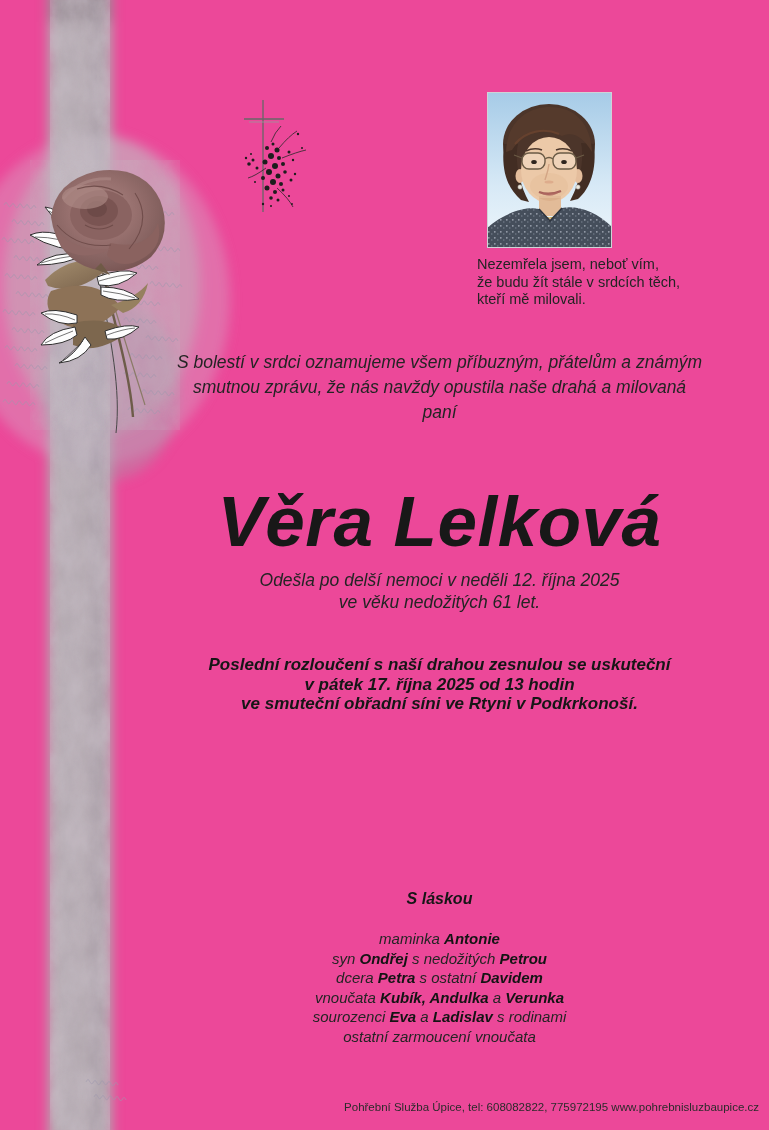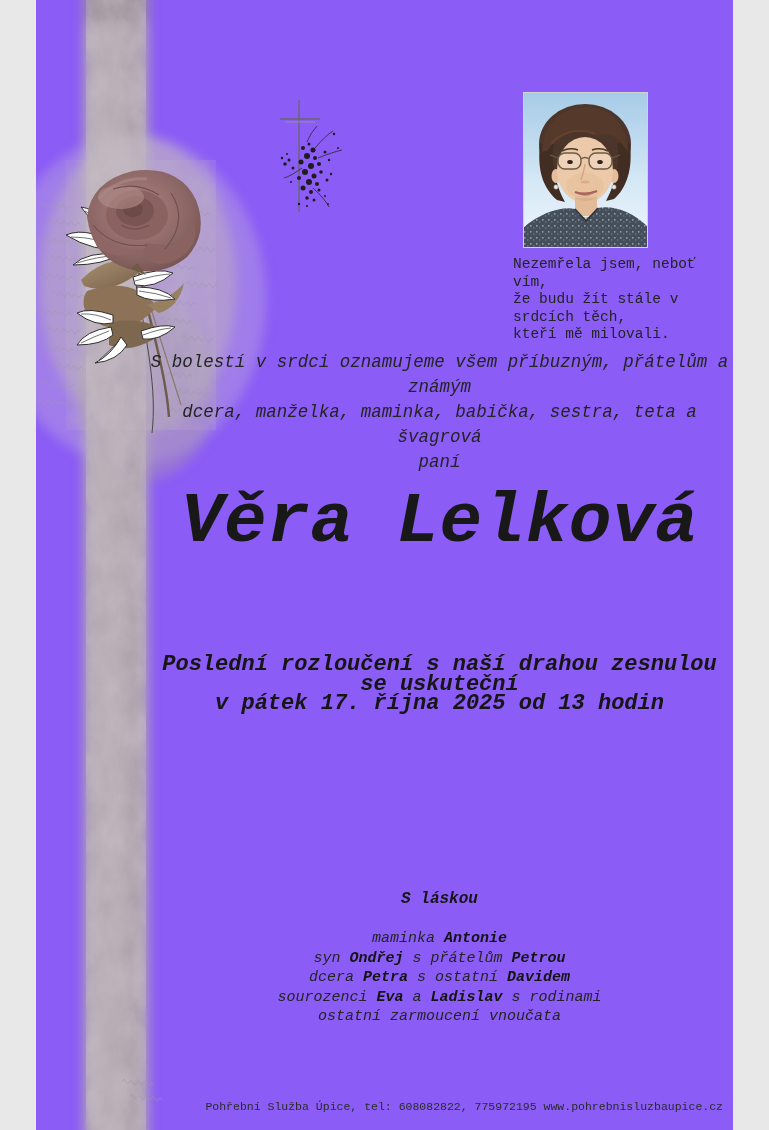--- a/index.html
+++ b/index.html
@@ -1,33 +1,33 @@
 <!DOCTYPE html>
 <html><head>
 <meta charset="utf-8">
 <style>
   html,body{margin:0;padding:0;background:#e8e8e8;}
   .page{
-    position:relative;width:697px;height:1130px;margin:0 auto;
-    background:#8b5cf6;overflow:hidden;
-    font-family:Liberation Mono, monospace;color:#1e1e1e;
+    position:relative;width:769px;height:1130px;margin:0 auto;
+    background:#ec4899;overflow:hidden;
+    font-family:Liberation Sans, sans-serif;color:#1e1e1e;
   }
   .layer{position:absolute;top:0;left:0;}
   .col{position:absolute;left:110px;right:0;text-align:center;}
   .quote{
     position:absolute;left:477px;top:256px;text-align:left;
     font-size:14.5px;line-height:17.5px;font-style:normal;color:#242424;
   }
   .announce{top:350px;font-style:italic;font-size:17.5px;line-height:25px;color:#242424;}
   .deceased-name{
     top:467px;font-style:italic;font-weight:bold;font-size:71px;line-height:78px;
     color:#181818;letter-spacing:0.5px;margin-top:16px;
   }
   .passing{top:569px;font-style:italic;font-size:17.5px;line-height:22px;color:#242424;}
-  .farewell{top:655px;font-style:italic;font-weight:bold;font-size:22px;line-height:19.5px;color:#161616;}
+  .farewell{top:655px;font-style:italic;font-weight:bold;font-size:17px;line-height:19.5px;color:#161616;}
   .address{top:779px;font-style:italic;font-size:17px;color:#242424;}
   .with-love{top:890px;font-style:italic;font-weight:bold;font-size:16px;color:#161616;}
   .family{top:929px;font-style:italic;font-size:15px;line-height:19.6px;color:#242424;}
   .family b{color:#141414;}
   .footer{
     position:absolute;left:0;right:10px;top:1100px;text-align:right;
     font-size:11.5px;line-height:14px;color:#2b2b2b;
   }
   .photo{position:absolute;left:487px;top:92px;}
   .cross{position:absolute;left:205px;top:88px;}
@@ -267,38 +267,44 @@
   </svg>
 
   <div class="quote">
     <div>Nezemřela jsem, neboť vím,</div>
     <div>že budu žít stále v srdcích těch,</div>
     <div>kteří mě milovali.</div>
   </div>
 
   <div class="col announce">
     <div>S bolestí v srdci oznamujeme všem příbuzným, přátelům a známým</div>
-    <div>dcera, manželka, maminka, babička, sestra, teta a švagrová</div>
+    <div>smutnou zprávu, že nás navždy opustila naše drahá a milovaná</div>
     <div>paní</div>
   </div>
 
   <div class="col deceased-name">Věra Lelková</div>
 
+  <div class="col passing">
+    <div>Odešla po delší nemoci v neděli 12. října 2025</div>
+    <div>ve věku nedožitých 61 let.</div>
+  </div>
 
   <div class="col farewell">
     <div>Poslední rozloučení s naší drahou zesnulou se uskuteční</div>
     <div>v pátek 17. října 2025 od 13 hodin</div>
+    <div>ve smuteční obřadní síni ve Rtyni v Podkrkonoší.</div>
   </div>
 
 
   <div class="col with-love">S láskou</div>
 
   <div class="col family">
     <div><span>maminka </span><b>Antonie</b></div>
-    <div><span>syn </span><b>Ondřej</b><span> s přátelům </span><b>Petrou</b></div>
+    <div><span>syn </span><b>Ondřej</b><span> s nedožitých </span><b>Petrou</b></div>
     <div><span>dcera </span><b>Petra</b><span> s ostatní </span><b>Davidem</b></div>
+    <div><span>vnoučata </span><b>Kubík, Andulka</b><span> a </span><b>Verunka</b></div>
     <div><span>sourozenci </span><b>Eva</b><span> a </span><b>Ladislav</b><span> s rodinami</span></div>
     <div><span>ostatní zarmoucení vnoučata</span></div>
   </div>
 
   <div class="footer">Pohřební Služba Úpice, tel: 608082822, 775972195 www.pohrebnisluzbaupice.cz</div>
 
 </div>
 
 </body></html>

